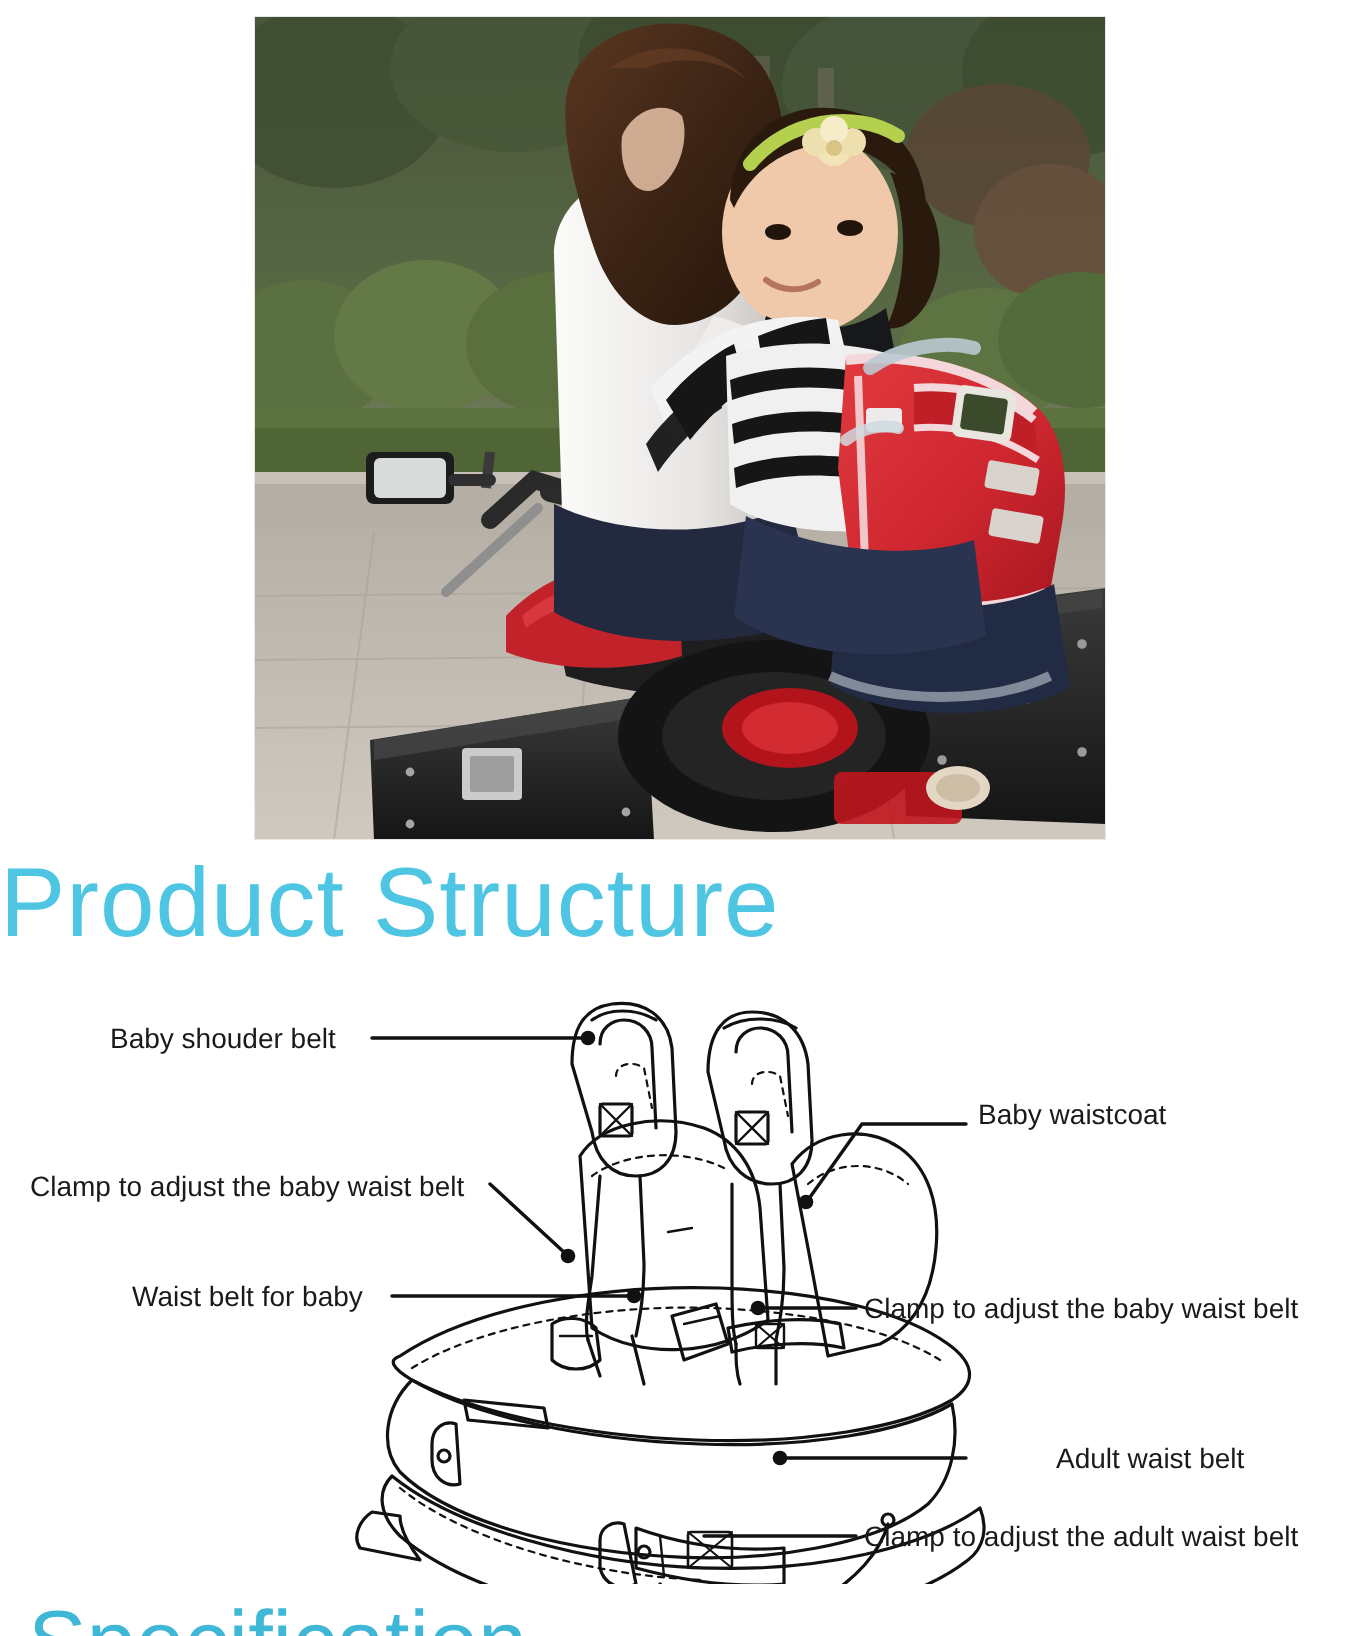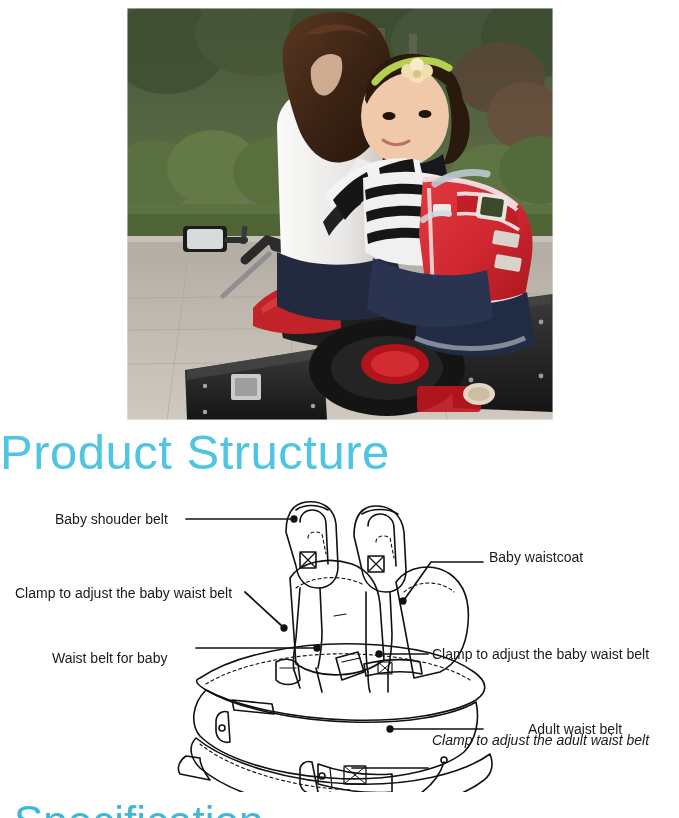--- a/index.html
+++ b/index.html
@@ -69,25 +69,25 @@
     color: #1a1a1a;
     white-space: nowrap;
     line-height: 1;
   }
   .callout.right { text-align: center; }
   .callout.left  { text-align: right; }
 
   
   .c-shoulder       { left: 55px;  top: 512px; }
   .c-clampbabyleft  { left: 15px;  top: 586px; }
-  .c-waistbaby      { left: 52px;  top: 641px; margin-top: 10px; }
+  .c-waistbaby      { left: 66px;  top: 641px; }
   .c-waistcoat      { left: 489px; top: 550px; }
   .c-clampbabyright { left: 432px; top: 647px; }
   .c-adultwaist     { left: 488px; top: 722px; margin-left: 40px; }
-  .c-clampadult     { left: 432px; top: 733px; font-style: italic; }
+  .c-clampadult     { left: 432px; top: 761px; }
 
   
   .next-heading {
     position: absolute;
     left: 14px;
     top: 800px;
     font-family: "Liberation Sans", sans-serif;
     font-size: 44px;
     font-weight: 400;
     color: #3fb7d6;

